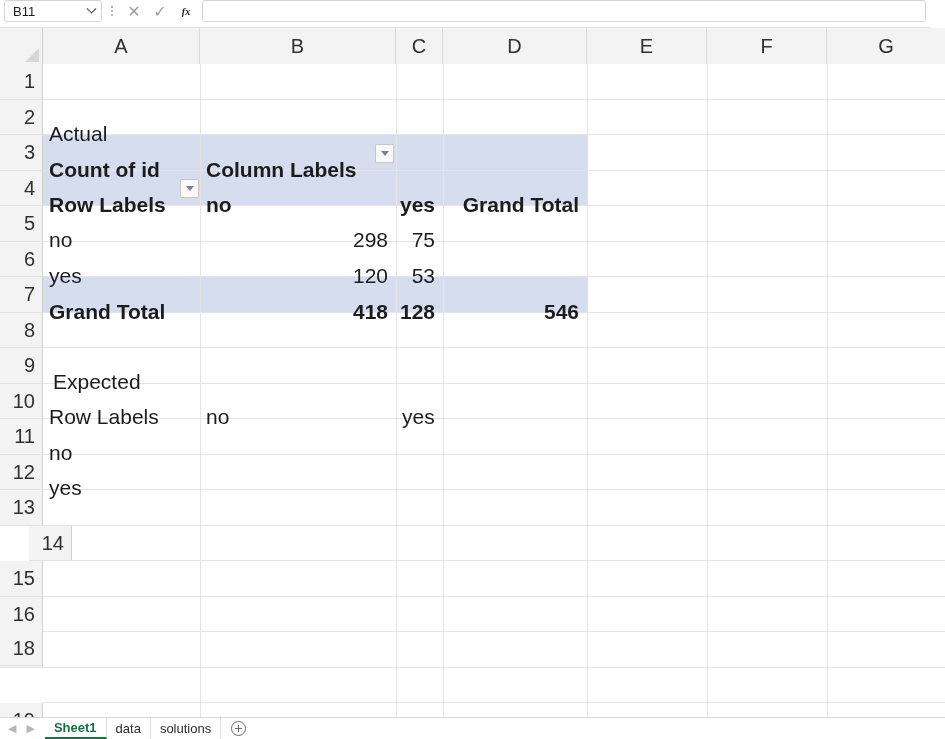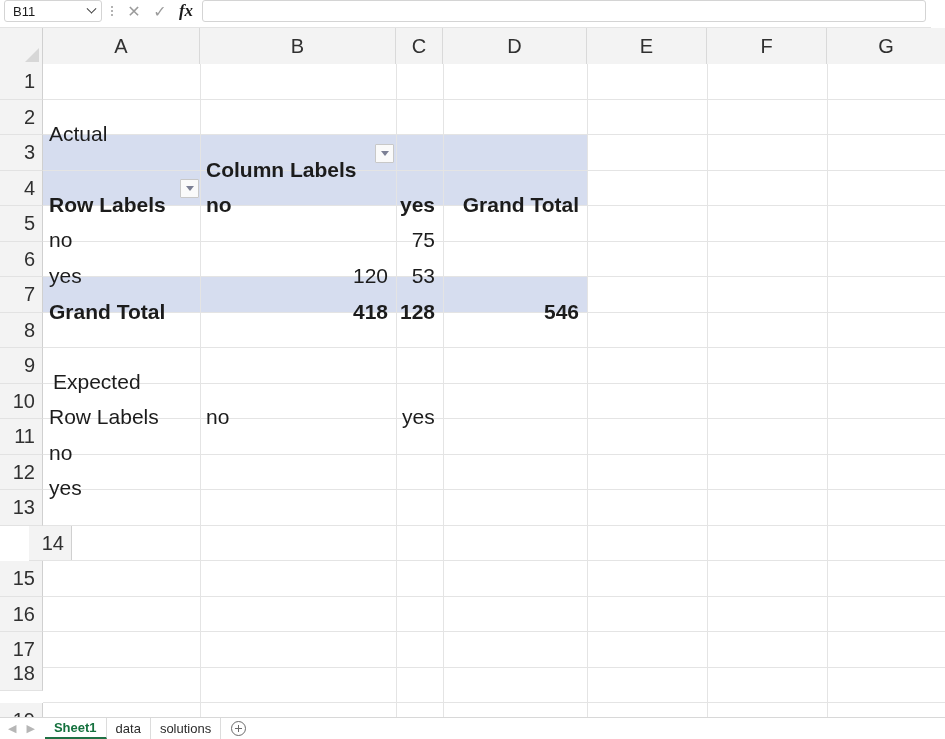--- a/index.html
+++ b/index.html
@@ -50,21 +50,21 @@
   .fx-group {
     display: flex; align-items: center; gap: 0px;
     margin-left: 2px;
   }
   .fx-btn {
     width: 26px; height: 22px;
     display: flex; align-items: center; justify-content: center;
     color: #9b9b9b;
   }
   .fx-btn.fxi { color: #1a1a1a; font-style: italic;
-    font-family: "Liberation Serif", serif; font-size: 17px; font-weight: 600; }
+    font-family: "Liberation Serif", serif; font-size: 10px; font-weight: 600; }
   .formula-input {
     margin-left: 3px; margin-right: 5px;
     flex: 1; height: 22px;
     border: 1px solid #d4d4d4; border-radius: 3px;
     background: #fff;
     padding: 0 6px;
     font-size: 13px; color: #1a1a1a;
     display: flex; align-items: center;
   }
 
@@ -243,21 +243,21 @@
   <div class="rowhead" style="top:285px; height:35px;">8</div>
   <div class="rowhead" style="top:320px; height:36px;">9</div>
   <div class="rowhead" style="top:356px; height:35px;">10</div>
   <div class="rowhead" style="top:391px; height:36px;">11</div>
   <div class="rowhead" style="top:427px; height:35px;">12</div>
   <div class="rowhead" style="top:462px; height:36px;">13</div>
   <div class="rowhead" style="top:498px; height:35px;margin-left:29px;">14</div>
   <div class="rowhead" style="top:533px; height:36px;">15</div>
   <div class="rowhead" style="top:569px; height:35px;">16</div>
   <div class="rowhead" style="top:604px; height:36px;">17</div>
-  <div class="rowhead" style="top:628px; height:35px;padding-left:28px;">18</div>
+  <div class="rowhead" style="top:603px; height:35px;padding-left:28px;">18</div>
   <div class="rowhead" style="top:675px; height:36px; overflow:hidden;">19</div>
 
   <div class="cellarea">
 
     <div class="pivot-band" style="left:0; top:71px;  width:544px; height:36px;"></div>
     <div class="pivot-band" style="left:0; top:107px; width:544px; height:35px;"></div>
     <div class="pivot-band" style="left:0; top:213px; width:544px; height:36px;"></div>
 
     <div class="gline-v" style="left:157px;"></div>
     <div class="gline-v" style="left:353px;"></div>
@@ -280,34 +280,36 @@
     <div class="gline-h" style="top:425px;"></div>
     <div class="gline-h" style="top:461px;"></div>
     <div class="gline-h" style="top:496px;"></div>
     <div class="gline-h" style="top:532px;"></div>
     <div class="gline-h" style="top:567px;"></div>
     <div class="gline-h" style="top:603px;"></div>
     <div class="gline-h" style="top:638px;"></div>
 
     <div class="cell left" style="left:0; top:36px; width:157px; height:35px;">Actual</div>
 
+    <div class="cell left bold" style="left:0; top:71px; width:157px; height:36px;">Count of id</div>
     <div class="cell left bold" style="left:157px; top:71px; width:230px; height:36px;">Column Labels</div>
     <div class="filter-btn" style="left:332px; top:80px;">
       <span class="filter-glyph"></span>
     </div>
 
     <div class="cell left bold" style="left:0; top:107px; width:157px; height:35px;">Row Labels</div>
     <div class="filter-btn" style="left:137px; top:115px;">
       <span class="filter-glyph"></span>
     </div>
     <div class="cell left bold" style="left:157px; top:107px; width:196px; height:35px;">no</div>
     <div class="cell right bold" style="left:353px; top:107px; width:47px; height:35px;">yes</div>
     <div class="cell right bold" style="left:400px; top:107px; width:144px; height:35px;">Grand Total</div>
 
     <div class="cell left" style="left:0; top:142px; width:157px; height:35px;">no</div>
+    <div class="cell right" style="left:157px; top:142px; width:196px; height:35px;">298</div>
     <div class="cell right" style="left:353px; top:142px; width:47px; height:35px;">75</div>
 
     <div class="cell left" style="left:0; top:178px; width:157px; height:35px;">yes</div>
     <div class="cell right" style="left:157px; top:178px; width:196px; height:35px;">120</div>
     <div class="cell right" style="left:353px; top:178px; width:47px; height:35px;">53</div>
 
     <div class="cell left bold" style="left:0; top:213px; width:157px; height:36px;">Grand Total</div>
     <div class="cell right bold" style="left:157px; top:213px; width:196px; height:36px;">418</div>
     <div class="cell right bold" style="left:353px; top:213px; width:47px; height:36px;">128</div>
     <div class="cell right bold" style="left:400px; top:213px; width:144px; height:36px;">546</div>

